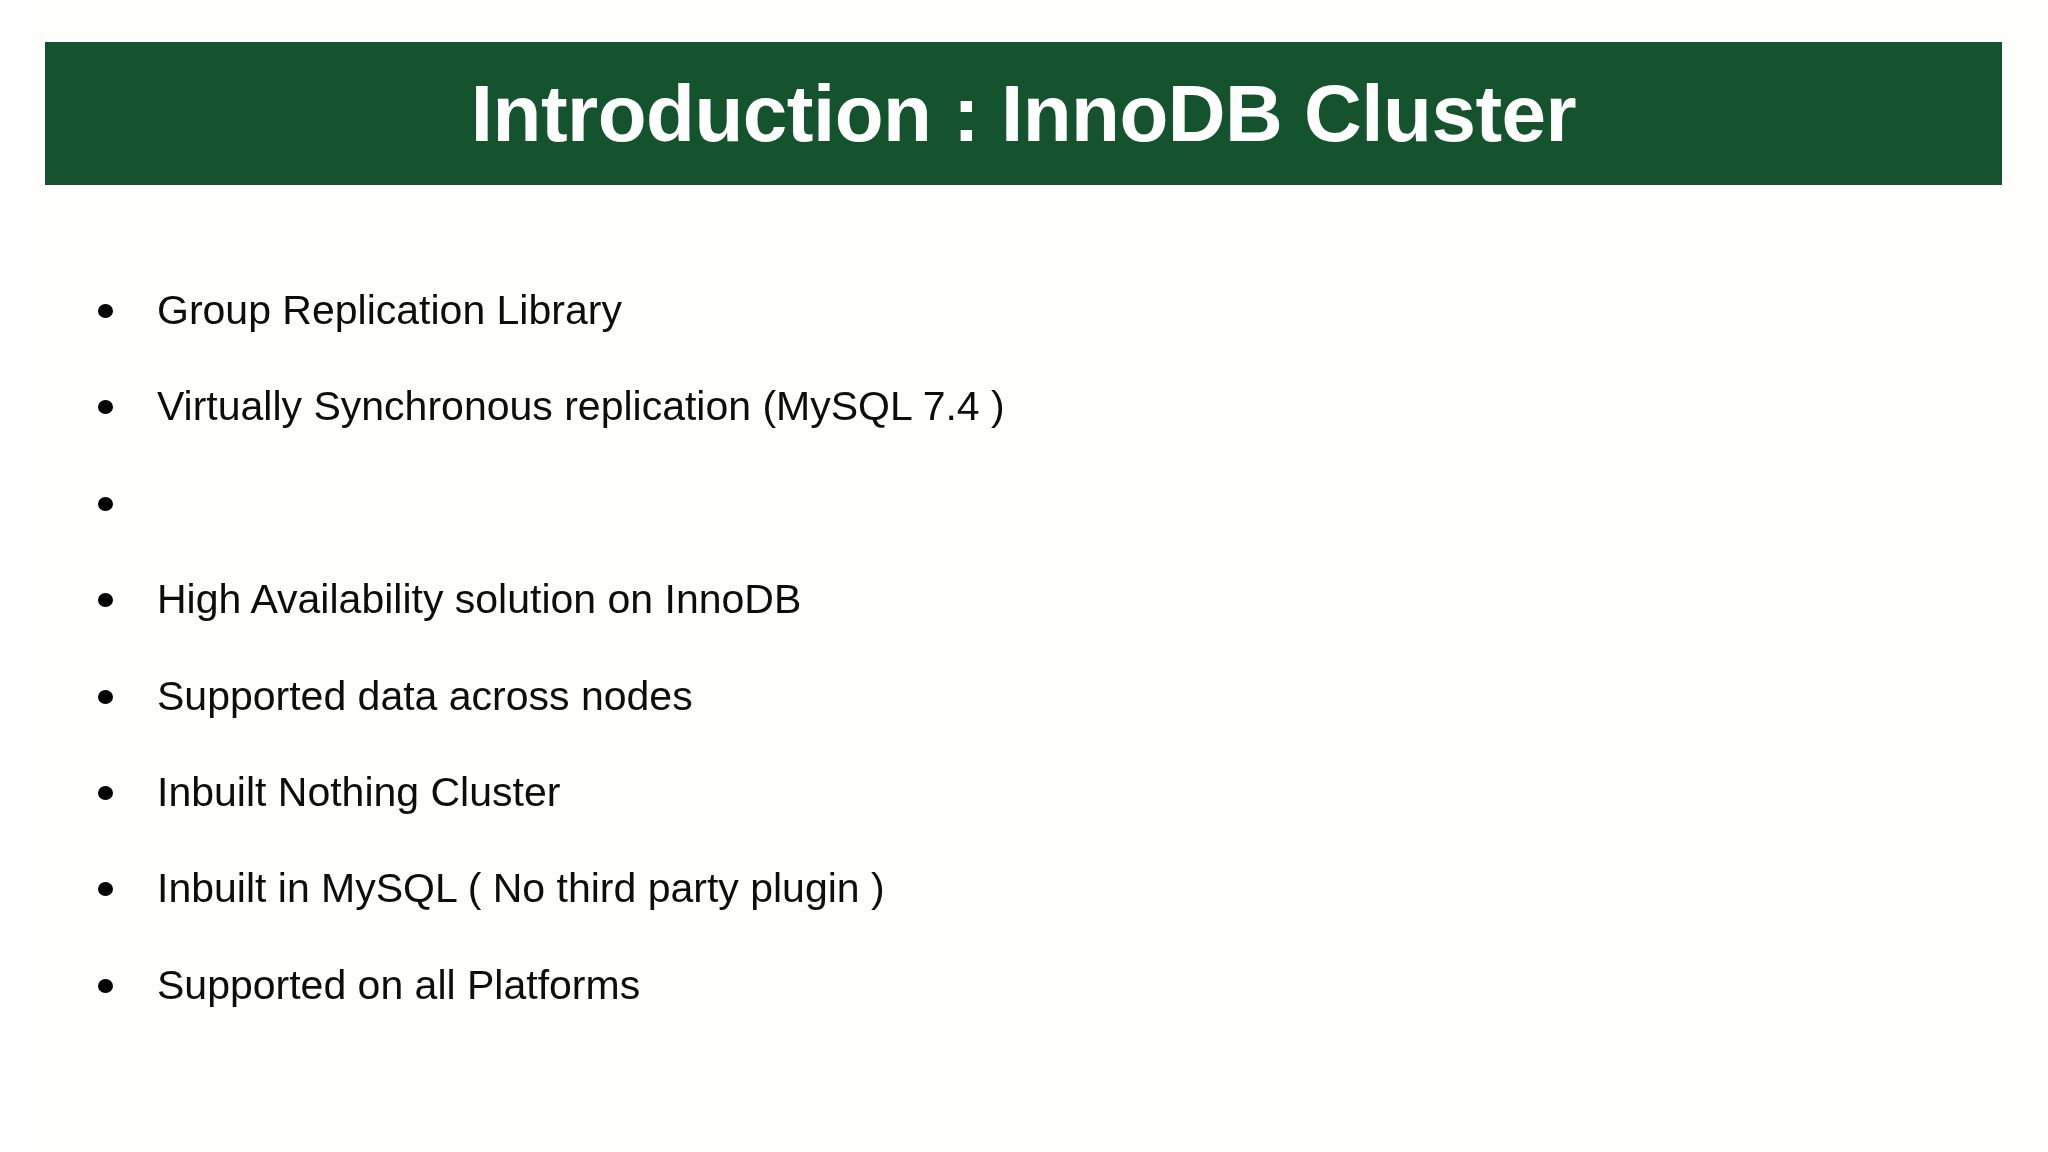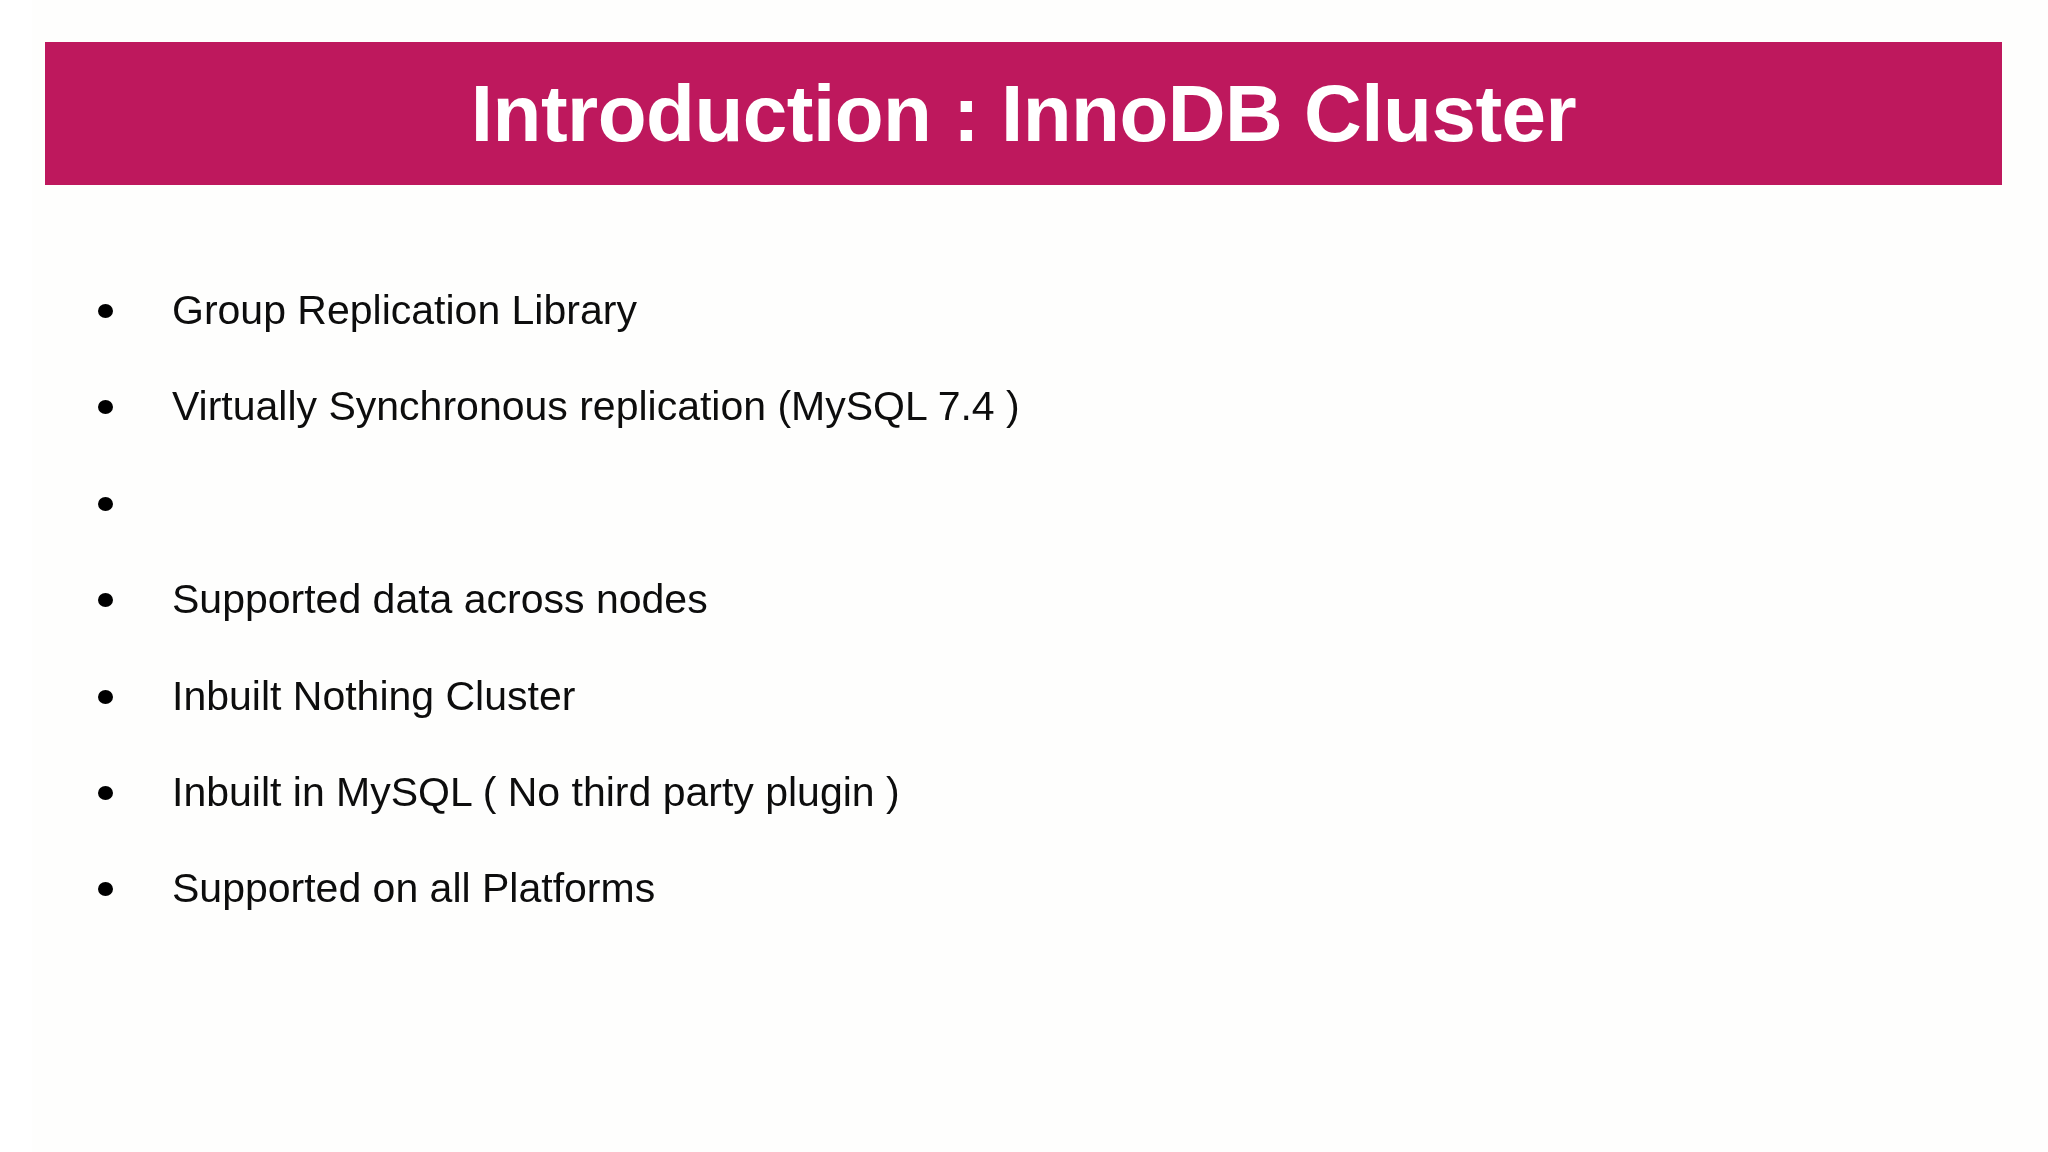--- a/index.html
+++ b/index.html
@@ -32,21 +32,21 @@
     height: 1152px;
     background: #fefefd;
   }
 
   .title-bar {
     position: absolute;
     left: 45px;
     top: 42px;
     width: 1957px;
     height: 143px;
-    background: #be185d;
+    background: #14532d;
     display: flex;
     align-items: center;
     justify-content: center;
   }
 
   .title-text {
     font-family: "Liberation Sans", sans-serif;
     font-size: 80px;
     font-weight: bold;
     color: #ffffff;
@@ -74,21 +74,21 @@
     left: 98px;
     top: 32px;
     width: 15px;
     height: 14px;
     border-radius: 50%;
     background: #000000;
   }
 
   .bullet-text {
     position: absolute;
-    left: 172px;
+    left: 157px;
     top: 13px;
     font-family: "Liberation Sans", sans-serif;
     font-size: 41px;
     font-weight: normal;
     color: #0d0d0d;
     line-height: 1.25;
     white-space: nowrap;
   }
 </style>
 </head>
@@ -111,20 +111,24 @@
 
     <div class="bullet-row">
       <span class="bullet-marker"></span>
       <span class="bullet-text">Virtually Synchronous replication (MySQL 7.4 )</span>
     </div>
 
     <div class="bullet-row">
       <span class="bullet-marker"></span>
     </div>
 
+    <div class="bullet-row">
+      <span class="bullet-marker"></span>
+      <span class="bullet-text">High Availability solution on InnoDB</span>
+    </div>
 
     <div class="bullet-row">
       <span class="bullet-marker"></span>
       <span class="bullet-text">Supported data across nodes</span>
     </div>
 
     <div class="bullet-row">
       <span class="bullet-marker"></span>
       <span class="bullet-text">Inbuilt Nothing Cluster</span>
     </div>

